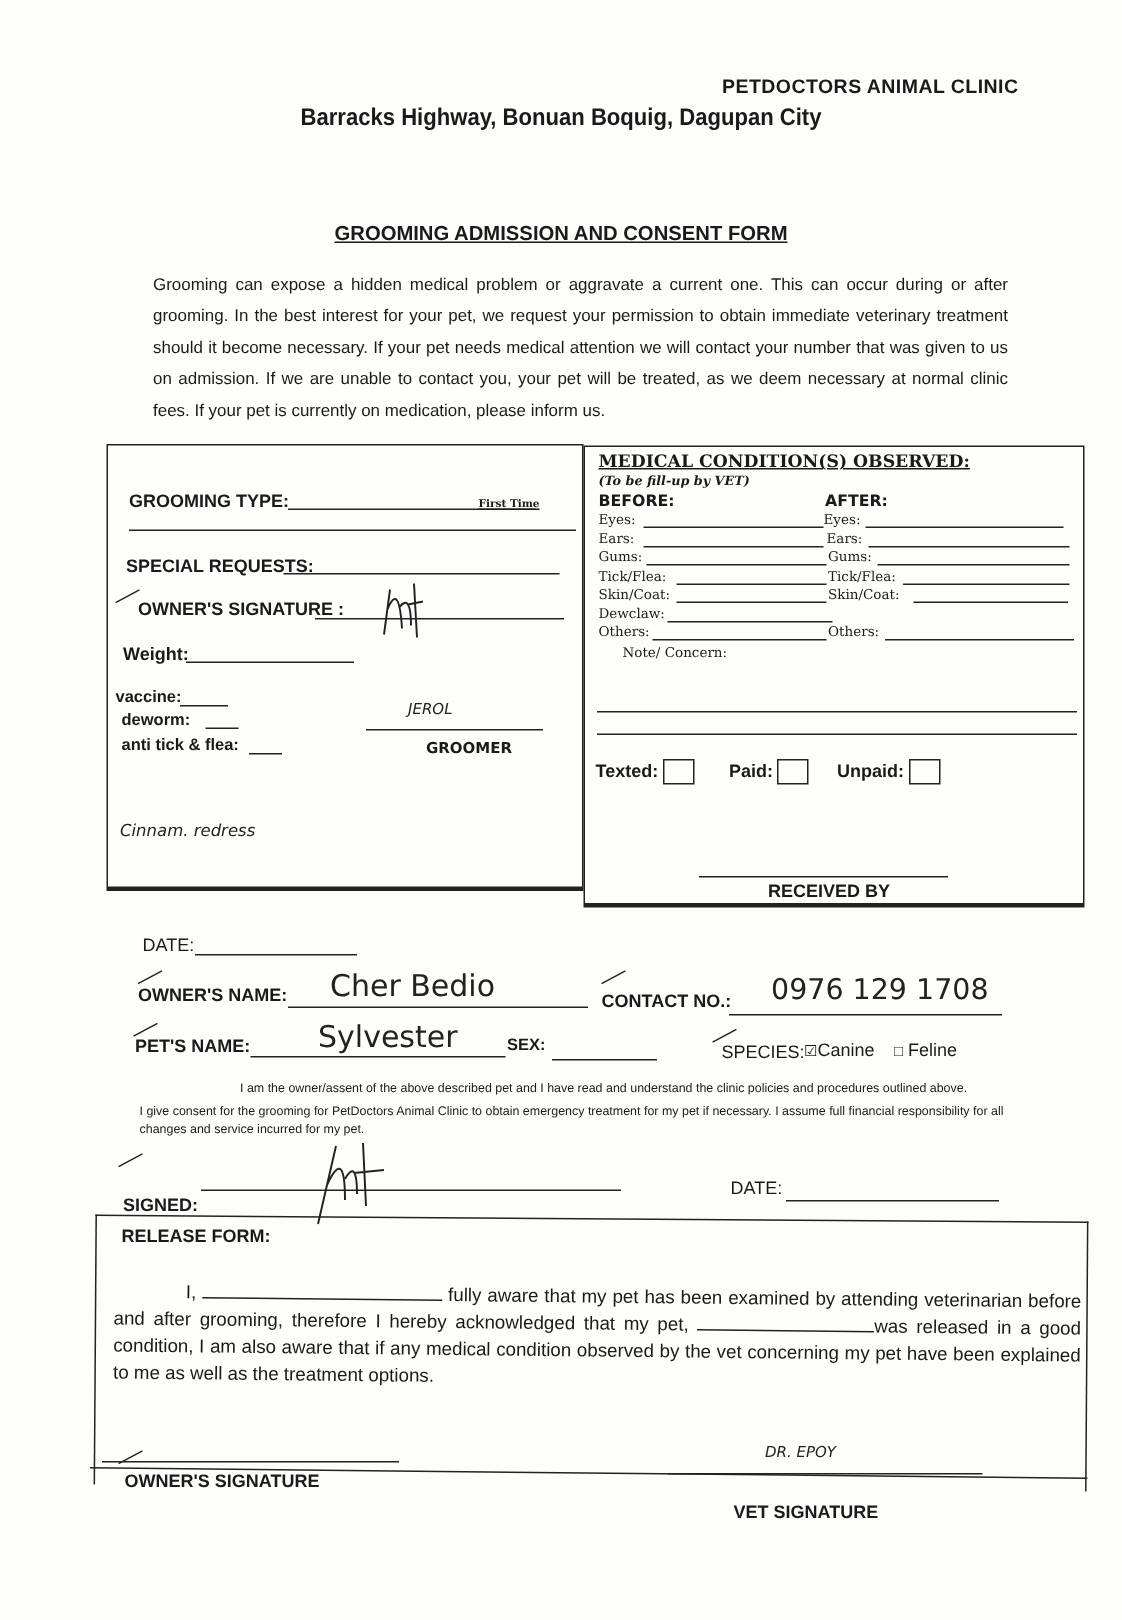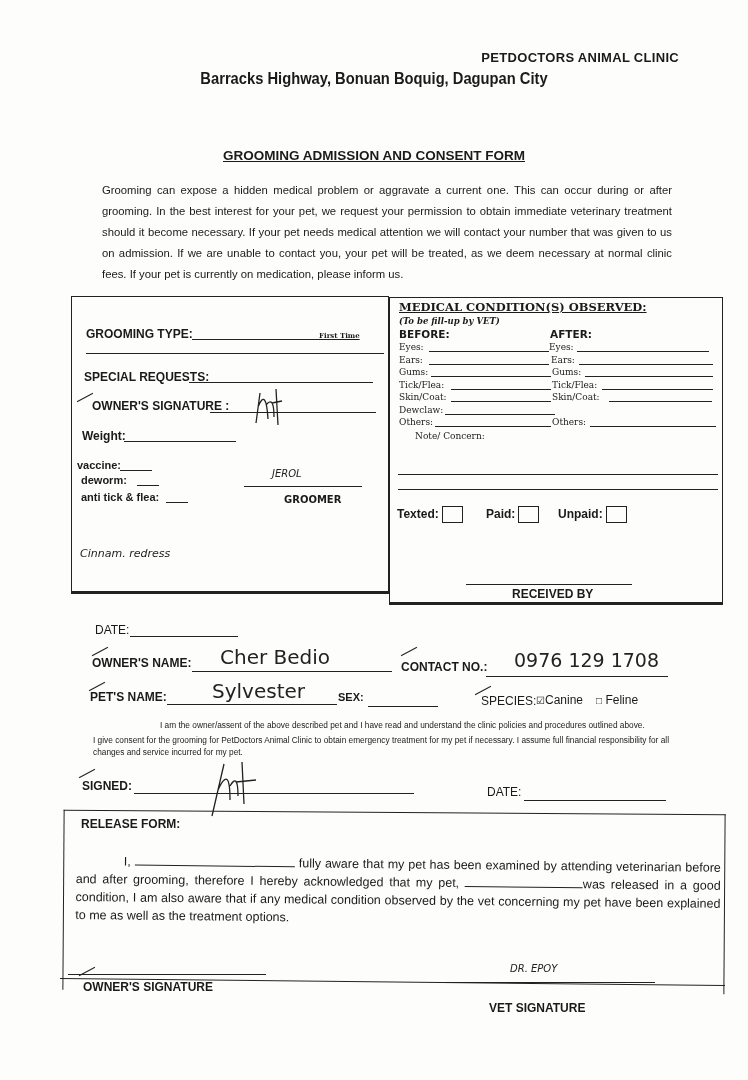--- a/index.html
+++ b/index.html
@@ -157,21 +157,21 @@
   <span style="font-size:10px;">☑</span><span>Canine</span>
 </div>
 <div class="abs" style="top:693px;left:596px;font-size:12px;">
   <span style="font-size:10px;">□</span> <span>Feline</span>
 </div>
 
 <div class="abs" style="top:720px;left:132px;font-size:8.3px;white-space:nowrap;margin-left:28px;">I am the owner/assent of the above described pet and I have read and understand the clinic policies and procedures outlined above.</div>
 <div class="abs" style="top:734px;left:93px;width:576px;font-size:8.3px;line-height:12px;text-align:justify;">I give consent for the grooming for PetDoctors Animal Clinic to obtain emergency treatment for my pet if necessary. I assume full financial responsibility for all changes and service incurred for my pet.</div>
 
 <div class="slash" style="top:773px;left:78px;"></div>
-<div class="abs lbl" style="top:779px;left:82px;">SIGNED:</div>
+<div class="abs lbl" style="top:796px;left:82px;">SIGNED:</div>
 <div class="abs line" style="top:780px;left:134px;width:280px;height:14px;"></div>
 <svg class="abs" style="top:760px;left:208px;" width="54" height="60">
   <path d="M16 4 L4 56 M10 30 Q22 4 22 40 M22 26 Q30 12 30 36 M28 22 L48 20 M34 2 L36 44" stroke="#222" stroke-width="1.3" fill="none"></path>
 </svg>
 <div class="abs" style="top:785px;left:487px;font-size:12px;">DATE:</div>
 <div class="abs line" style="top:786px;left:524px;width:142px;height:15px;"></div>
 
 <div class="abs box3"></div>
 <div class="abs lbl" style="top:817px;left:81px;">RELEASE FORM:</div>
 <div class="abs" style="top:852px;left:76px;width:645px;font-size:12.5px;line-height:18px;text-align:justify;transform:rotate(.6deg);transform-origin:left top;">

